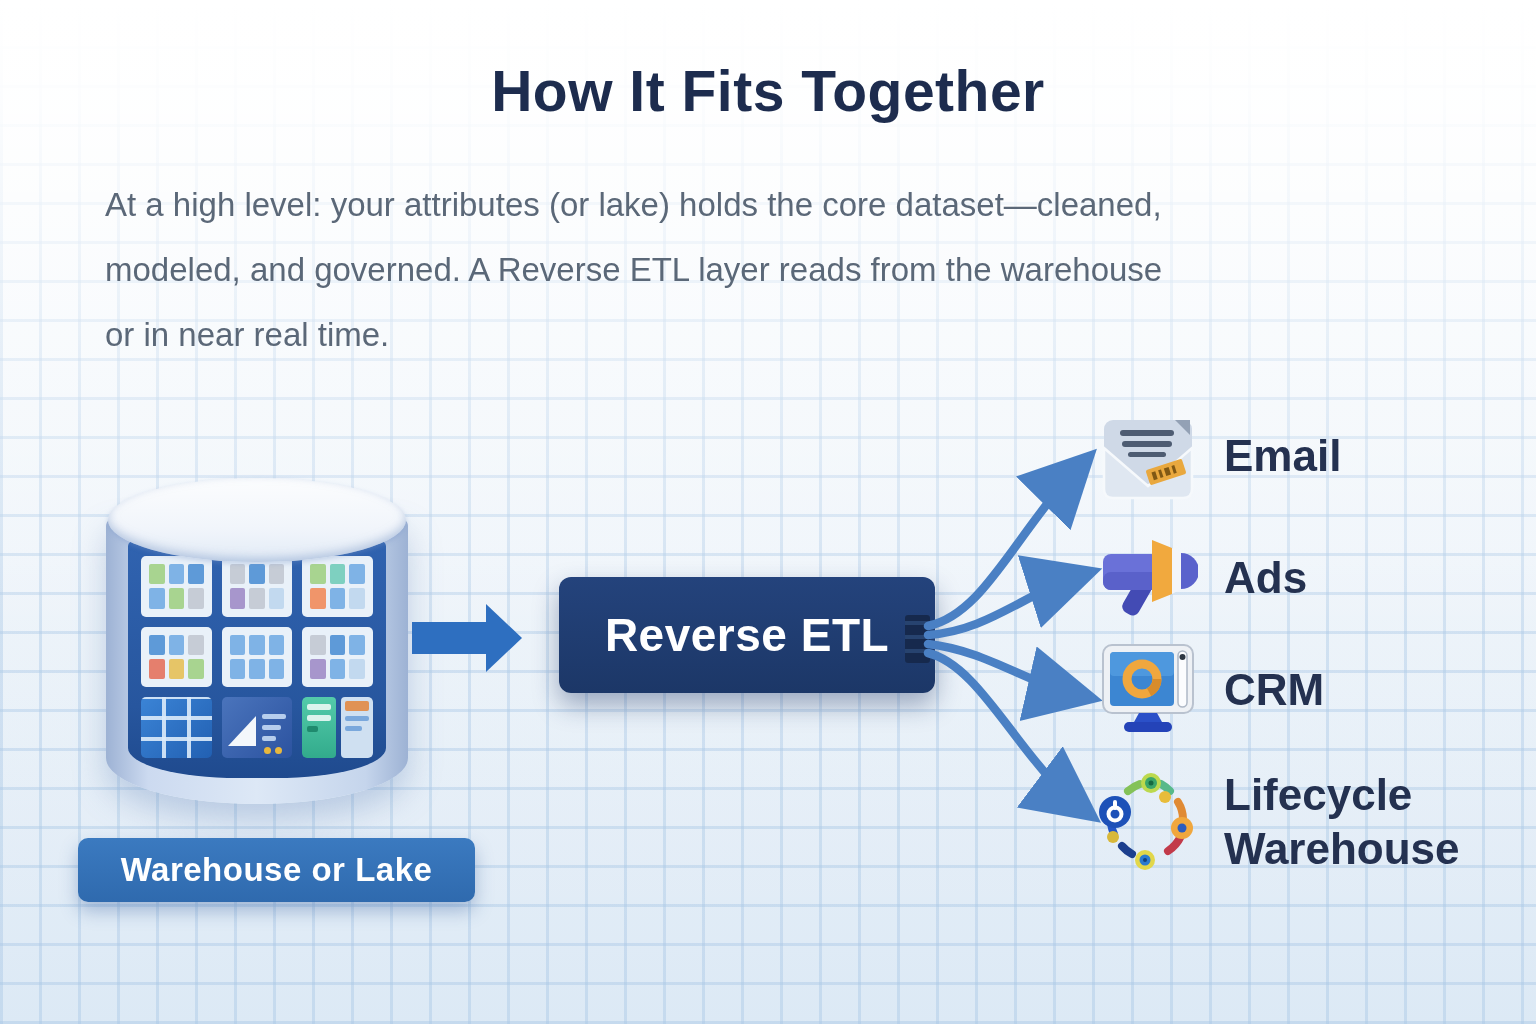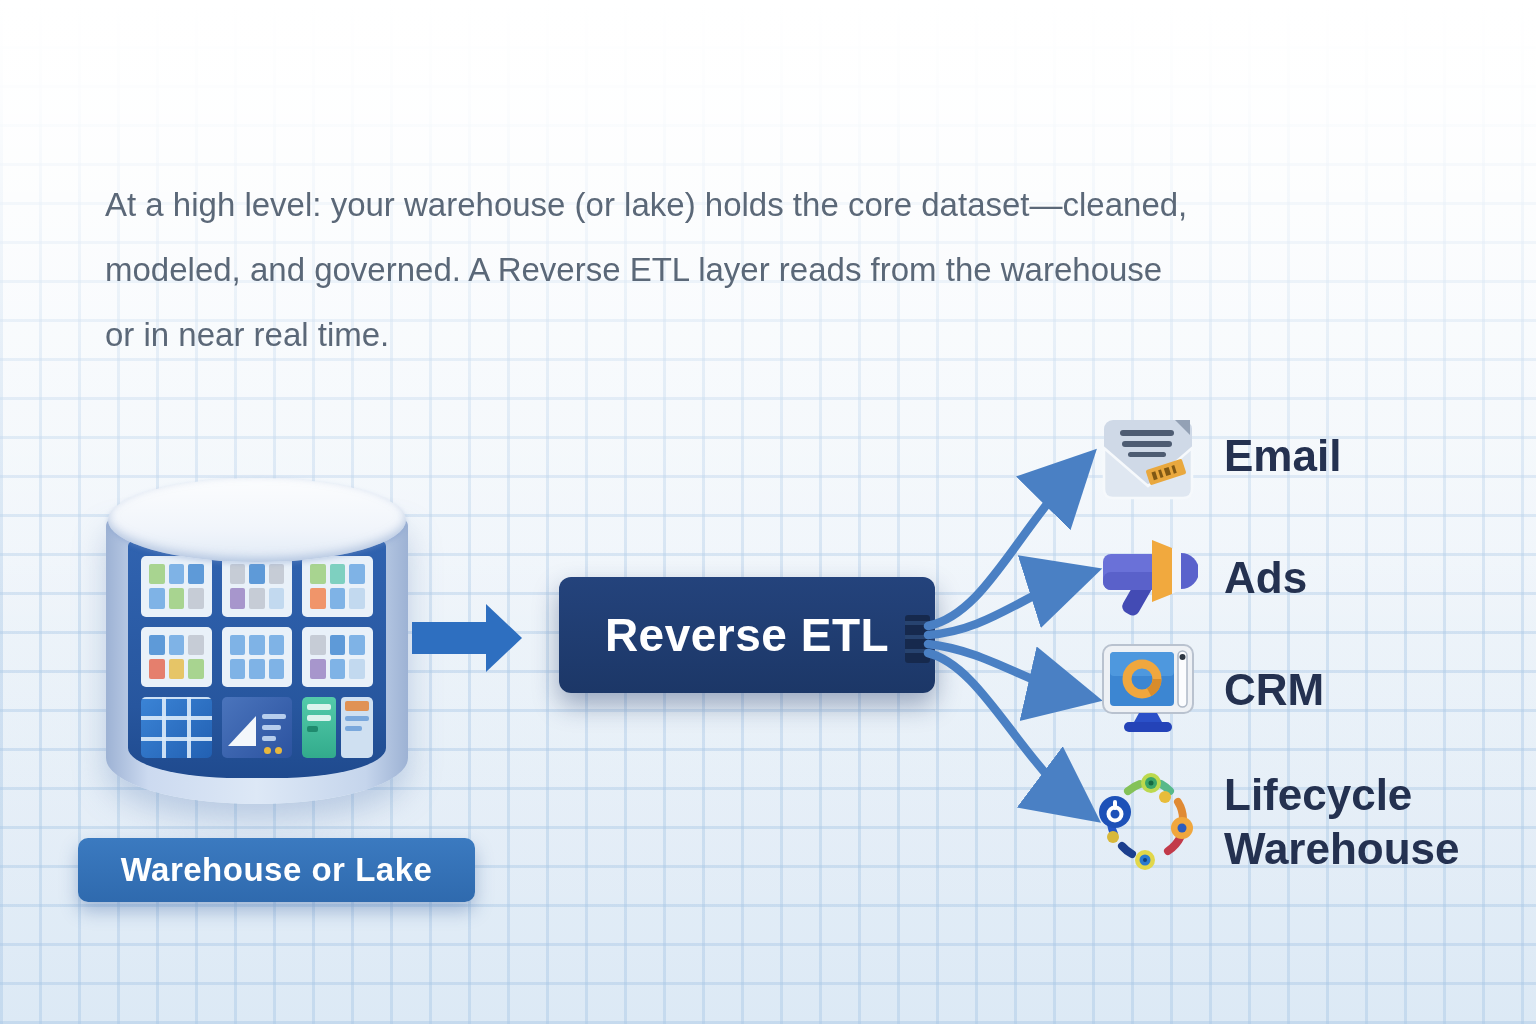--- a/index.html
+++ b/index.html
@@ -106,23 +106,24 @@
   .dest-ads{top:528px;}
   .dest-crm{top:640px;}
   .dest-lifecycle{top:768px;}
   .dest-lifecycle .label{width:250px;}
 </style>
 </head>
 <body>
 
 <div class="stage">
 
+  <div class="title">How It Fits Together</div>
 
   <div class="intro">
-    <div class="line">At a high level: your warehouse (or lake) holds the core dataset—cleaned,</div>
+    <div class="line">At a high level: your attributes (or lake) holds the core dataset—cleaned,</div>
     <div class="line">modeled, and governed. A Reverse ETL layer reads from the warehouse</div>
     <div class="line">or in near real time.</div>
   </div>
 
   <div class="warehouse">
     <div class="cyl-outer"></div>
     <div class="cyl-panel">
       <div class="card">
         <i class="sq g"></i>
           <i class="sq b"></i>

